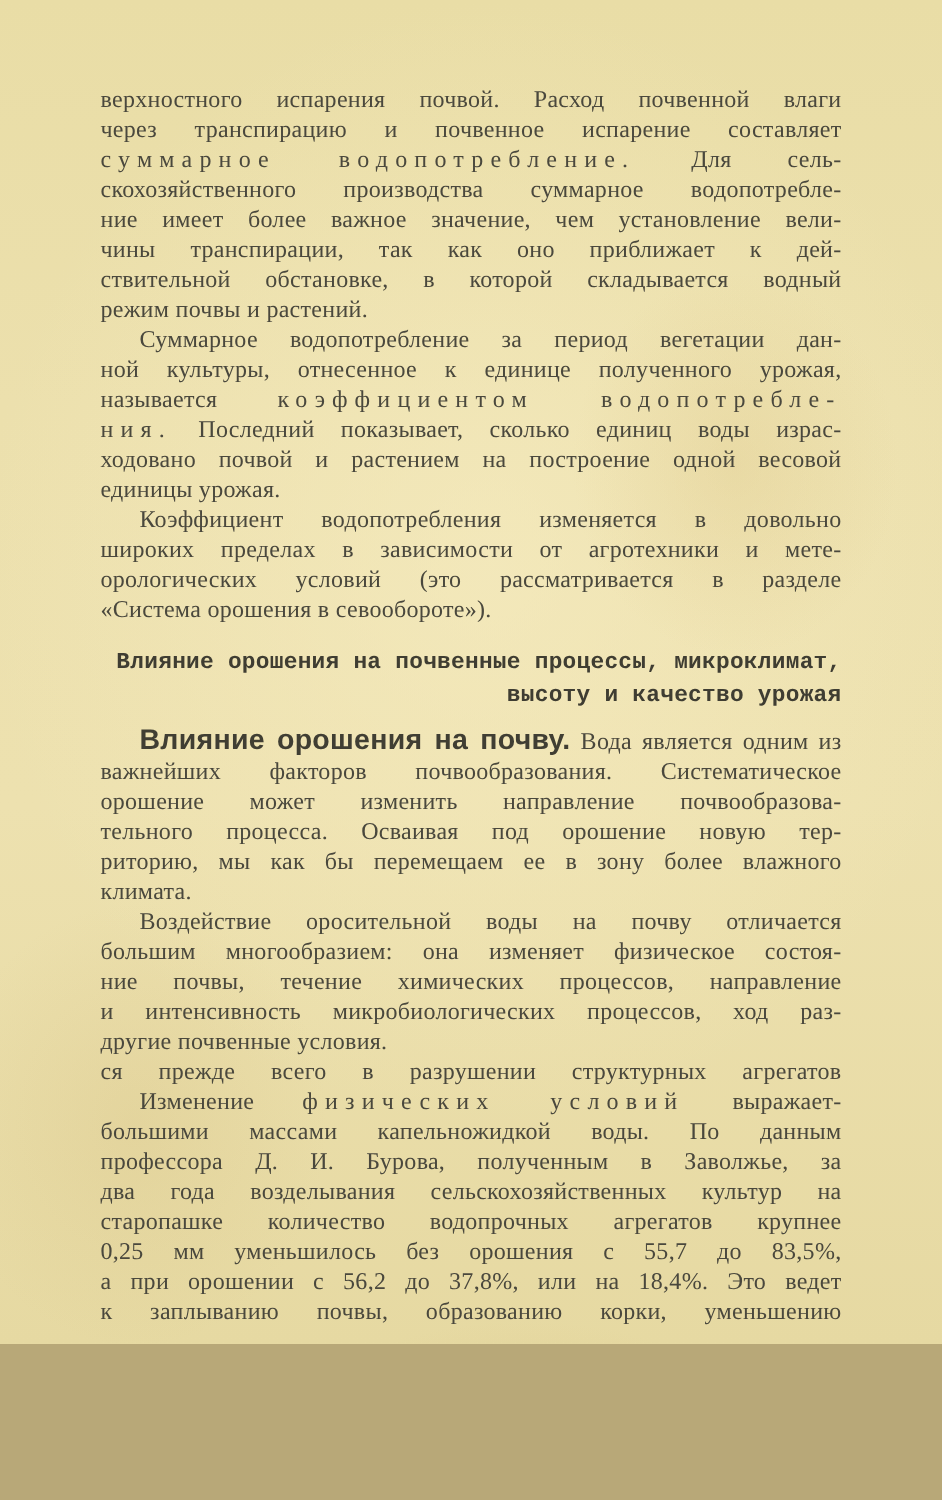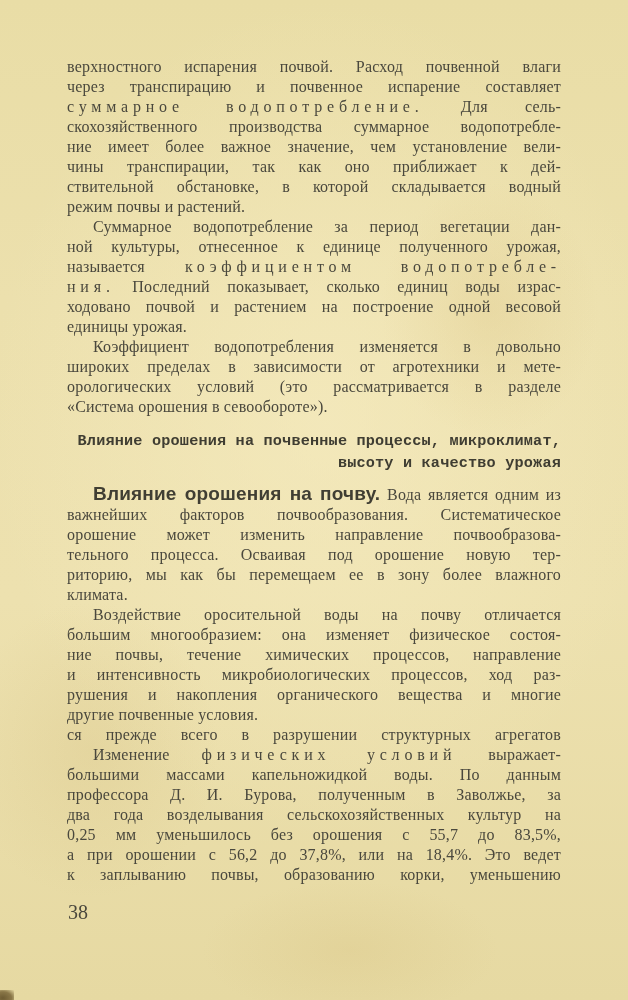--- a/index.html
+++ b/index.html
@@ -1,17 +1,17 @@
 <!DOCTYPE html>
 <html><head>
 <meta charset="utf-8">
 <style>
   html,body{margin:0;padding:0;background:#b8a878;}
   .page{
-    position:relative;width:628px;height:1000px;overflow:hidden;
+    position:relative;width:628px;height:896px;overflow:hidden;
     background:
       radial-gradient(ellipse 90% 70% at 52% 42%, rgba(248,238,196,.55) 0%, rgba(248,238,196,0) 60%),
       linear-gradient(180deg,#e9dda6 0%, #ece0ad 30%, #ede1af 60%, #e6d9a2 100%);
     font-family:"Liberation Serif","DejaVu Serif",serif;
     color:#4a483d;
   }
   .vignette{position:absolute;inset:0;pointer-events:none;
     background:radial-gradient(ellipse 120% 105% at 50% 48%, rgba(120,100,50,0) 72%, rgba(120,100,50,.18) 100%);}
   .stain{position:absolute;border-radius:50%;pointer-events:none;}
   .stain1{left:380px;top:180px;width:220px;height:260px;background:radial-gradient(ellipse,rgba(214,188,120,.25),rgba(214,188,120,0) 70%);}
@@ -74,29 +74,29 @@
         <div class="line j"><span>орошение может изменить направление почвообразова-</span></div>
         <div class="line j"><span>тельного процесса. Осваивая под орошение новую тер-</span></div>
         <div class="line j"><span>риторию, мы как бы перемещаем ее в зону более влажного</span></div>
         <div class="line"><span>климата.</span></div>
       </div>
       <div class="para">
         <div class="line j ind"><span>Воздействие оросительной воды на почву отличается</span></div>
         <div class="line j"><span>большим многообразием: она изменяет физическое состоя-</span></div>
         <div class="line j"><span>ние почвы, течение химических процессов, направление</span></div>
         <div class="line j"><span>и интенсивность микробиологических процессов, ход раз-</span></div>
-        <div class="line j"><span>рушения и накопления органического вещества и многие</span></div>
         <div class="line"><span>другие почвенные условия.</span></div>
       </div>
       <div class="para">
         <div class="line j"><span>ся прежде всего в разрушении структурных агрегатов</span></div>
         <div class="line j ind"><span>Изменение </span><span class="sp">физических условий</span><span> выражает-</span></div>
         <div class="line j"><span>большими массами капельножидкой воды. По данным</span></div>
         <div class="line j"><span>профессора Д. И. Бурова, полученным в Заволжье, за</span></div>
         <div class="line j"><span>два года возделывания сельскохозяйственных культур на</span></div>
+        <div class="line j"><span>старопашке количество водопрочных агрегатов крупнее</span></div>
         <div class="line j"><span>0,25 мм уменьшилось без орошения с 55,7 до 83,5%,</span></div>
         <div class="line j"><span>а при орошении с 56,2 до 37,8%, или на 18,4%. Это ведет</span></div>
         <div class="line j"><span>к заплыванию почвы, образованию корки, уменьшению</span></div>
       </div>
     </div>
   <div class="page-number">38</div>
   <div class="corner-mark"></div>
 </div>
 
 </body></html>

